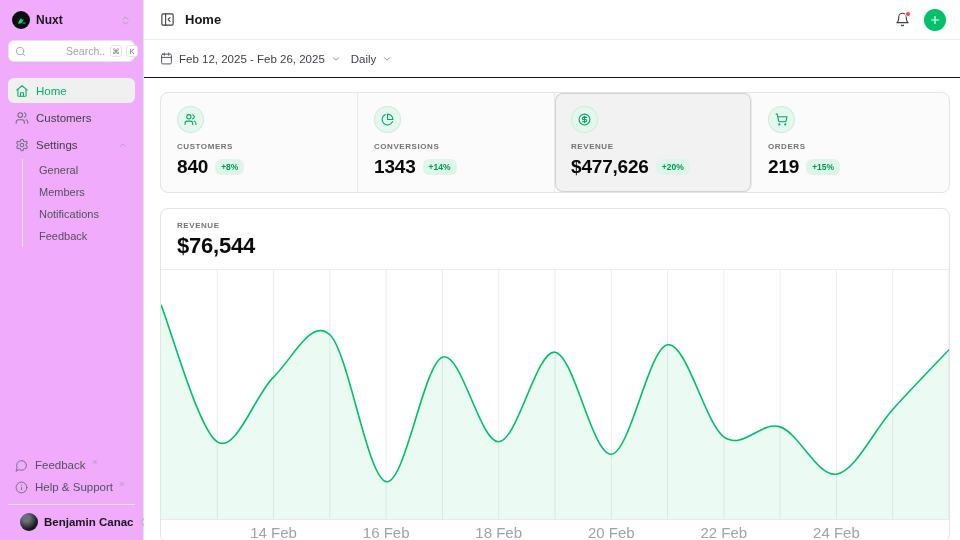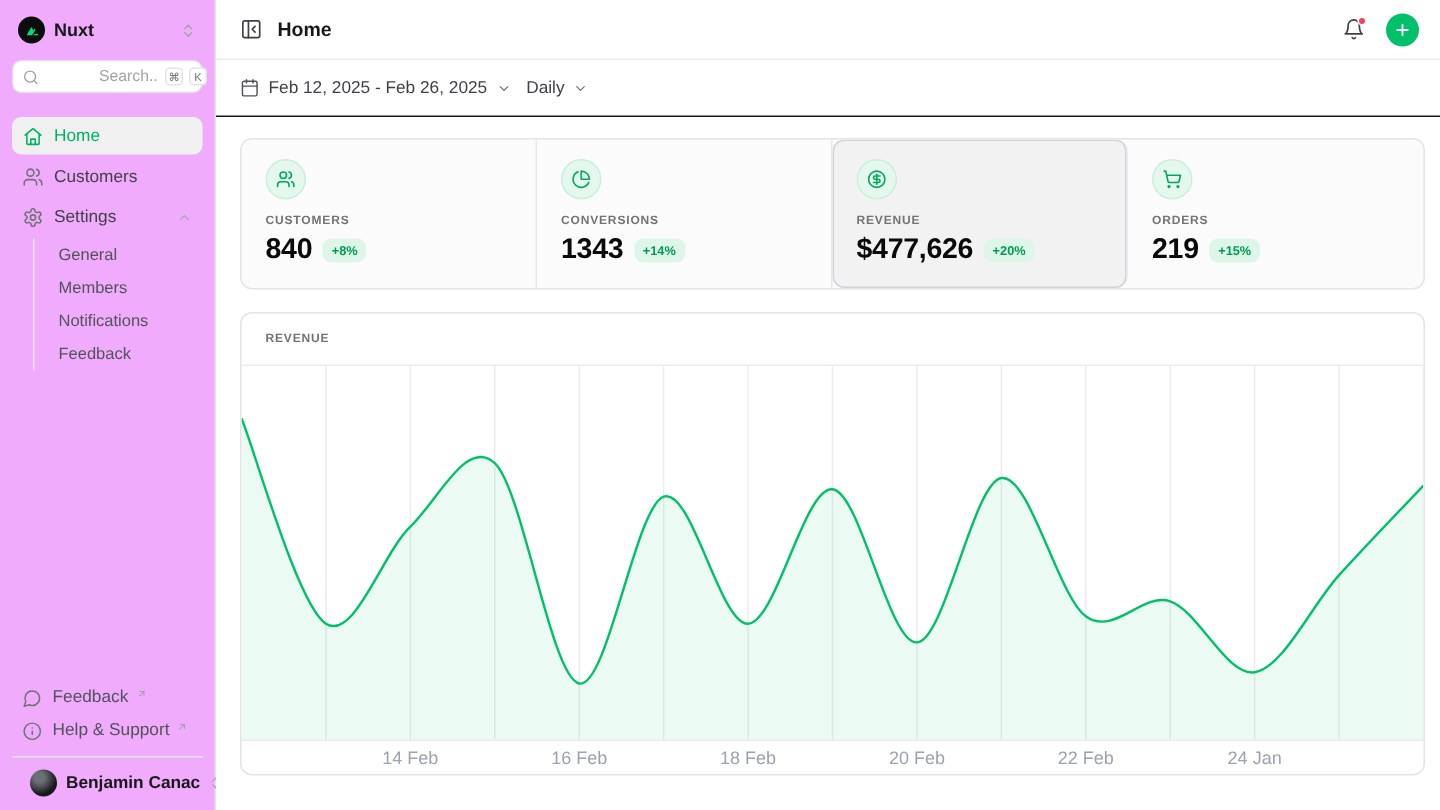--- a/index.html
+++ b/index.html
@@ -80,21 +80,21 @@
 
   
   .chart-card { margin-top:15px; border:1px solid #e4e4e7; border-radius:8px; background:#fff;
     overflow:hidden; }
   .chart-head { padding:12px 16px 10px 16px; border-bottom:1px solid #ececee; }
   .chart-kpi-label { font-size:8px; font-weight:700; letter-spacing:.07em; color:#737373; margin-bottom:3px; }
   .chart-kpi-value { font-size:22px; font-weight:700; color:#0a0a0a; letter-spacing:-.01em; }
   .plot-wrap { position:relative; height:250px; border-bottom:1px solid #e9e9eb; }
   .plot-wrap svg { display:block; width:100%; height:100%; }
   .x-axis { position:relative; height:22px; }
-  .x-axis .tick { position:absolute; top:4px; transform:translateX(-50%); font-size:12px;
+  .x-axis .tick { position:absolute; top:4px; transform:translateX(-50%); font-size:15px;
     color:#9ca3af; white-space:nowrap;text-align:right; }
 </style>
 </head>
 <body>
 
 <div class="app">
 
   <aside class="sidebar">
 
     <div class="ws-row">
@@ -333,20 +333,21 @@
           <div class="stat-line">
             <span class="stat-value">219</span>
             <span class="stat-delta">+15%</span>
           </div>
         </div>
       </div>
 
       <div class="chart-card">
         <div class="chart-head">
           <div class="chart-kpi-label">REVENUE</div>
+          <div class="chart-kpi-value">$76,544</div>
         </div>
         <div class="plot-wrap">
           <svg preserveAspectRatio="none" viewBox="0 0 788 250">
               <line x1="56.285714285714285" y1="0" x2="56.285714285714285" y2="250" stroke="#ececee" stroke-width="1"></line>
               <line x1="112.57142857142857" y1="0" x2="112.57142857142857" y2="250" stroke="#ececee" stroke-width="1"></line>
               <line x1="168.85714285714286" y1="0" x2="168.85714285714286" y2="250" stroke="#ececee" stroke-width="1"></line>
               <line x1="225.14285714285714" y1="0" x2="225.14285714285714" y2="250" stroke="#ececee" stroke-width="1"></line>
               <line x1="281.42857142857144" y1="0" x2="281.42857142857144" y2="250" stroke="#ececee" stroke-width="1"></line>
               <line x1="337.7142857142857" y1="0" x2="337.7142857142857" y2="250" stroke="#ececee" stroke-width="1"></line>
               <line x1="394" y1="0" x2="394" y2="250" stroke="#ececee" stroke-width="1"></line>
@@ -360,19 +361,19 @@
               <path d="M0,35C9.380952380952381,57.91666666666667,37.52380952380952,160.41666666666666,56.285714285714285,172.5C75.04761904761905,184.58333333333334,93.80952380952381,125.41666666666667,112.57142857142857,107.5C131.33333333333334,89.58333333333333,150.0952380952381,47.5,168.85714285714286,65C187.61904761904762,82.5,206.38095238095238,208.75,225.14285714285714,212.5C243.9047619047619,216.25,262.6666666666667,94.16666666666667,281.42857142857144,87.5C300.1904761904762,80.83333333333333,318.95238095238096,173.33333333333334,337.7142857142857,172.5C356.4761904761905,171.66666666666666,375.23809523809524,80.41666666666667,394,82.5C412.76190476190476,84.58333333333333,431.5238095238095,186.25,450.2857142857143,185C469.04761904761904,183.75,487.8095238095238,77.91666666666667,506.57142857142856,75C525.3333333333334,72.08333333333333,544.0952380952381,153.75,562.8571428571429,167.5C581.6190476190477,181.25,600.3809523809523,151.25,619.1428571428571,157.5C637.9047619047619,163.75,656.6666666666667,207.91666666666666,675.4285714285714,205C694.1904761904761,202.08333333333334,712.952380952381,160.83333333333334,731.7142857142857,140C750.4761904761904,119.16666666666667,778.6190476190476,90,788,80L788,250L0,250Z" fill="rgba(0,193,106,0.08)"></path>
               <path d="M0,35C9.380952380952381,57.91666666666667,37.52380952380952,160.41666666666666,56.285714285714285,172.5C75.04761904761905,184.58333333333334,93.80952380952381,125.41666666666667,112.57142857142857,107.5C131.33333333333334,89.58333333333333,150.0952380952381,47.5,168.85714285714286,65C187.61904761904762,82.5,206.38095238095238,208.75,225.14285714285714,212.5C243.9047619047619,216.25,262.6666666666667,94.16666666666667,281.42857142857144,87.5C300.1904761904762,80.83333333333333,318.95238095238096,173.33333333333334,337.7142857142857,172.5C356.4761904761905,171.66666666666666,375.23809523809524,80.41666666666667,394,82.5C412.76190476190476,84.58333333333333,431.5238095238095,186.25,450.2857142857143,185C469.04761904761904,183.75,487.8095238095238,77.91666666666667,506.57142857142856,75C525.3333333333334,72.08333333333333,544.0952380952381,153.75,562.8571428571429,167.5C581.6190476190477,181.25,600.3809523809523,151.25,619.1428571428571,157.5C637.9047619047619,163.75,656.6666666666667,207.91666666666666,675.4285714285714,205C694.1904761904761,202.08333333333334,712.952380952381,160.83333333333334,731.7142857142857,140C750.4761904761904,119.16666666666667,778.6190476190476,90,788,80" fill="none" stroke="#00c16a" stroke-width="1.6"></path>
             </svg>
         </div>
         <div class="x-axis">
             <span class="tick" style="left: 14.2857%;">14 Feb</span>
             <span class="tick" style="left: 28.5714%;">16 Feb</span>
             <span class="tick" style="left: 42.8571%;">18 Feb</span>
             <span class="tick" style="left: 57.1429%;">20 Feb</span>
             <span class="tick" style="left: 71.4286%;">22 Feb</span>
-            <span class="tick" style="left: 85.7143%;">24 Jan</span>
+            <span class="tick" style="left: 85.7143%;">24 Feb</span>
           </div>
       </div>
 
     </div>
   </main>
 </div>
 
 </body></html>

